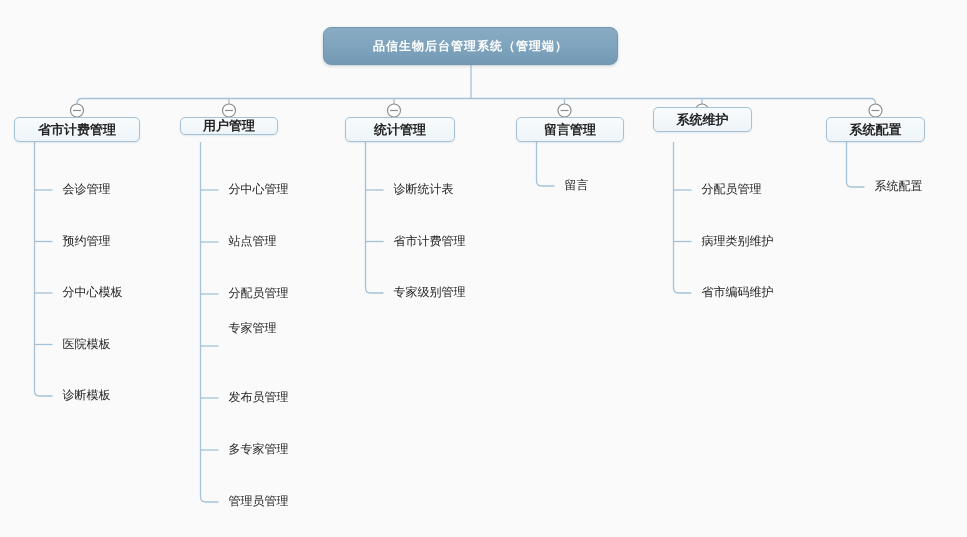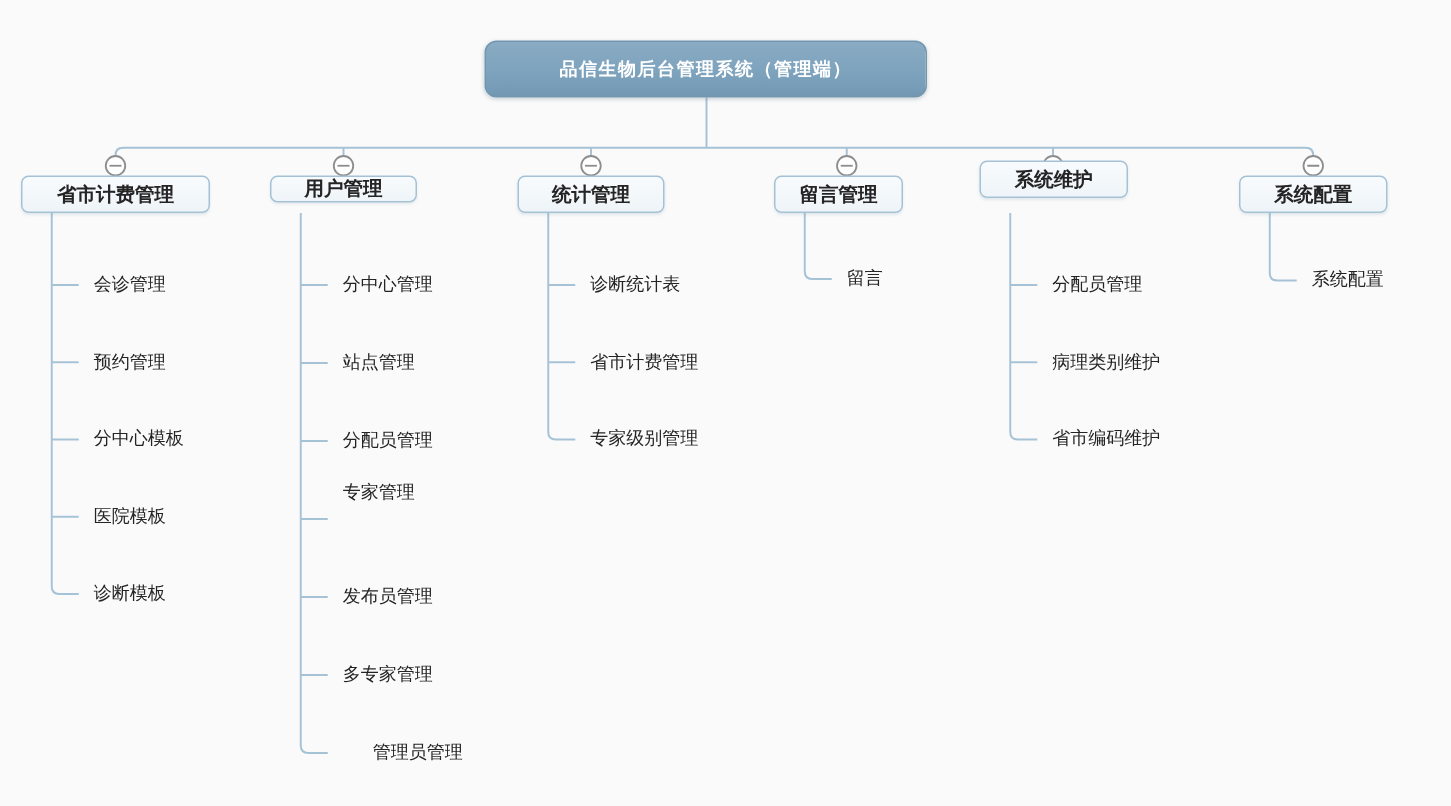--- a/index.html
+++ b/index.html
@@ -104,26 +104,26 @@
       <div class="child-node" style="left: 62.5px; top: 284px;">分中心模板</div>
       <div class="child-node" style="left: 62.5px; top: 335.5px;">医院模板</div>
       <div class="child-node" style="left: 62.5px; top: 387px;">诊断模板</div>
       <div class="node branch-node" style="left: 180px; top: 117px; width: 98px; height: 18px;">用户管理</div>
       <div class="child-node" style="left: 228.5px; top: 181px;">分中心管理</div>
       <div class="child-node" style="left: 228.5px; top: 233px;">站点管理</div>
       <div class="child-node" style="left: 228.5px; top: 285px;">分配员管理</div>
       <div class="child-node" style="left: 228.5px; top: 320px;">专家管理</div>
       <div class="child-node" style="left: 228.5px; top: 389px;">发布员管理</div>
       <div class="child-node" style="left: 228.5px; top: 441px;">多专家管理</div>
-      <div class="child-node" style="left: 228.5px; top: 493px; margin-left: 20px;">管理员管理</div>
-      <div class="node branch-node" style="left: 345px; top: 117px; width: 98px; height: 25px;">统计管理</div>
+      <div class="child-node" style="left: 228.5px; top: 493px;">管理员管理</div>
+      <div class="node branch-node" style="left: 345px; top: 117px; width: 110px; height: 25px;">统计管理</div>
       <div class="child-node" style="left: 393.5px; top: 181px;">诊断统计表</div>
       <div class="child-node" style="left: 393.5px; top: 232.5px;">省市计费管理</div>
       <div class="child-node" style="left: 393.5px; top: 284px; text-align: right;">专家级别管理</div>
-      <div class="node branch-node" style="left: 516px; top: 117px; width: 86px; height: 25px;">留言管理</div>
+      <div class="node branch-node" style="left: 516px; top: 117px; width: 108px; height: 25px;">留言管理</div>
       <div class="child-node" style="left: 564.5px; top: 177px;">留言</div>
       <div class="node branch-node" style="left: 653px; top: 107px; width: 99px; height: 25px;">系统维护</div>
       <div class="child-node" style="left: 701.5px; top: 181px;">分配员管理</div>
       <div class="child-node" style="left: 701.5px; top: 232.5px;">病理类别维护</div>
       <div class="child-node" style="left: 701.5px; top: 284px;">省市编码维护</div>
       <div class="node branch-node" style="left: 826px; top: 117px; width: 99px; height: 25px;">系统配置</div>
       <div class="child-node" style="left: 874.5px; top: 178px;">系统配置</div>
     </div>
 </div>
 

